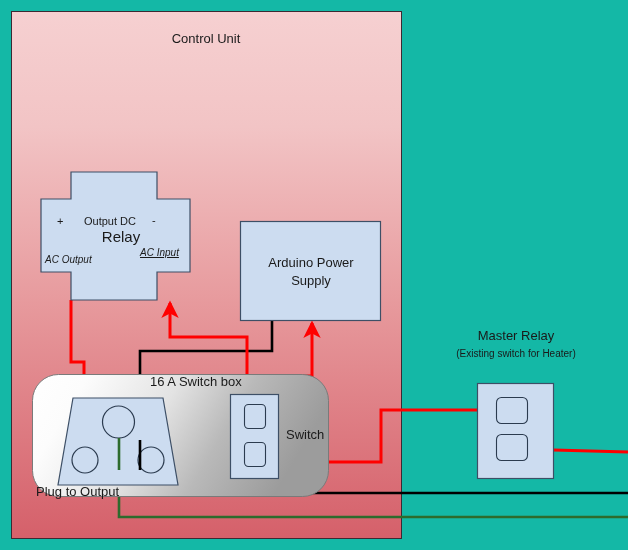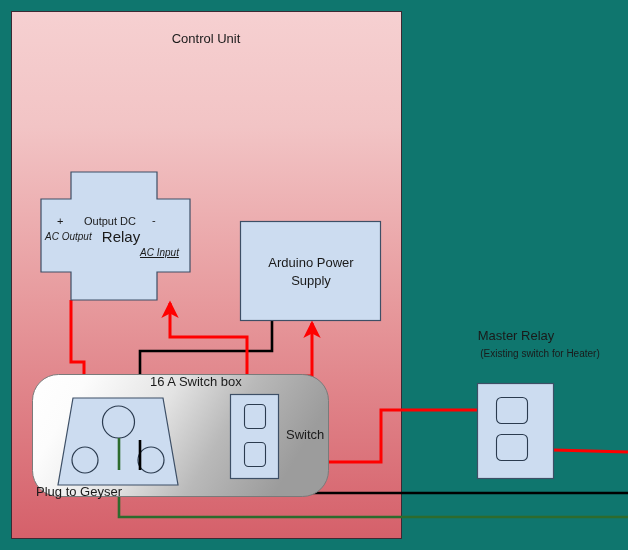--- a/index.html
+++ b/index.html
@@ -8,21 +8,21 @@
     background: #ffffff;
   }
   body {
     font-family: "Liberation Sans", sans-serif;
   }
   #canvas {
     position: relative;
     width: 628px;
     height: 550px;
     overflow: hidden;
-    background: #0f766e;
+    background: #14b8a6;
   }
   #canvas svg.layer {
     position: absolute;
     left: 0;
     top: 0;
     width: 628px;
     height: 550px;
     overflow: visible;
   }
   .lbl {
@@ -115,29 +115,29 @@
   <div class="lbl lbl-center t-title" style="left:206px; top:32px;">Control Unit</div>
 
   <div class="lbl t-small" style="left:57px; top:215px;">+</div>
 
   <div class="lbl lbl-center t-small" style="left:110px; top:215px;">Output DC</div>
 
   <div class="lbl t-small" style="left:152px; top:214px;">-</div>
 
   <div class="lbl lbl-center t-relay" style="left:112px; top:228px;margin-left:9px;">Relay</div>
 
-  <div class="lbl t-italic" style="left:45px; top:231px;">AC Output</div>
+  <div class="lbl t-italic" style="left:45px; top:254px;">AC Output</div>
 
   <div class="lbl t-italic" style="left:140px; top:247px;text-decoration:underline;">AC Input</div>
 
   <div class="lbl lbl-center t-box" style="left:311px; top:256px;">Arduino Power</div>
   <div class="lbl lbl-center t-box" style="left:311px; top:274px;">Supply</div>
 
   <div class="lbl t-box" style="left:150px; top:375px;">16 A Switch box</div>
 
   <div class="lbl t-box" style="left:286px; top:428px;">Switch</div>
 
-  <div class="lbl t-box" style="left:36px; top:485px;">Plug to Geyser</div>
+  <div class="lbl t-box" style="left:36px; top:485px;">Plug to Output</div>
 
   <div class="lbl lbl-center t-box" style="left:516px; top:329px;">Master Relay</div>
-  <div class="lbl lbl-center t-sub" style="left:516px; top:348px;margin-left:24px;">(Existing switch for Heater)</div>
+  <div class="lbl lbl-center t-sub" style="left:516px; top:348px;">(Existing switch for Heater)</div>
 
 </div>
 
 </body></html>

